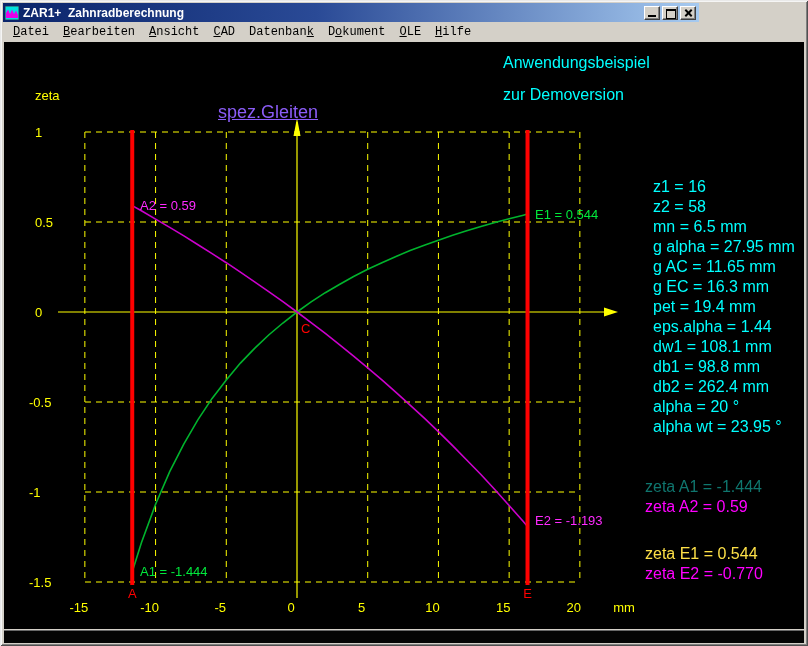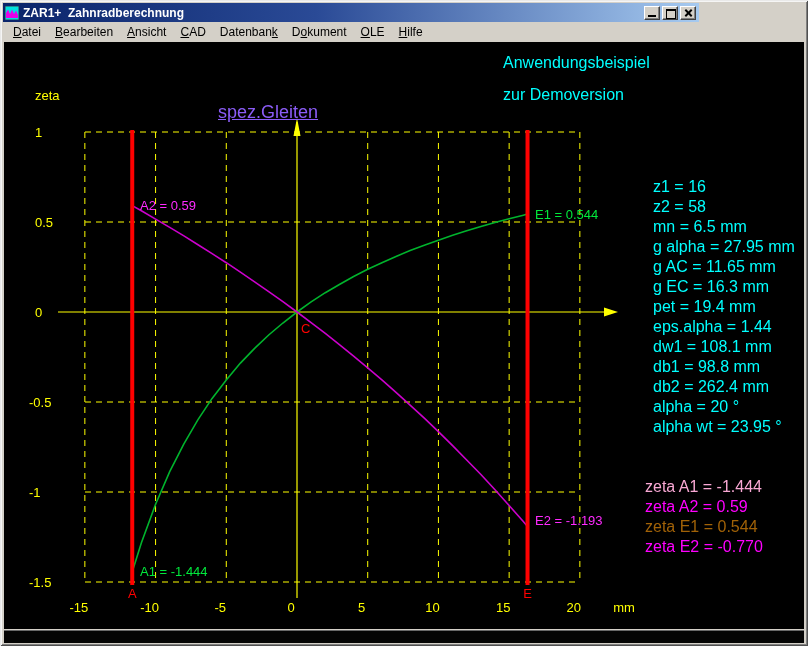--- a/index.html
+++ b/index.html
@@ -14,21 +14,21 @@
   .win-buttons{display:flex;gap:2px;margin-right:3px;}
   .winbtn{width:16px;height:14px;background:#d4d0c8;border:1px solid;border-color:#fff #404040 #404040 #fff;
     box-shadow:inset -1px -1px 0 #808080;position:relative;padding:0;cursor:default;}
   .glyph-min{position:absolute;left:3px;bottom:2px;width:8px;height:2px;background:#000;}
   .glyph-max{position:absolute;left:3px;top:2px;width:8px;height:7px;border:1px solid #000;border-top:2px solid #000;}
   .glyph-close-a,.glyph-close-b{position:absolute;left:3px;top:5px;width:9px;height:2px;background:#000;}
   .glyph-close-a{transform:rotate(45deg);}
   .glyph-close-b{transform:rotate(-45deg);}
   .menubar{position:absolute;left:3px;top:22px;width:802px;height:19px;display:flex;align-items:center;
     padding-left:3px;font-size:12px;color:#000;}
-  .menu-item{padding:6px 7px;}
+  .menu-item{padding:6px 7px;font-family:Liberation Mono, monospace;}
   .menu-item u{text-decoration:underline;}
   .client{position:absolute;left:4px;top:42px;width:800px;height:587px;background:#000;overflow:hidden;}
   .client svg{position:absolute;left:0;top:0;}
   svg text{font-family:"Liberation Sans",sans-serif;}
   .chart-title{position:absolute;left:214px;top:60px;color:#8b5cf6;font-size:18px;text-decoration:underline;}
   .ann{position:absolute;left:499px;color:#00ffff;font-size:16px;}
   .ann1{top:12px;} .ann2{top:44px;}
   .zeta-axis-label{position:absolute;left:31px;top:46px;color:#ffff00;font-size:13px;}
   .params{position:absolute;left:641px;top:135px;font-size:16px;color:#00ffff;}
   .param-line{height:20px;line-height:20px;white-space:pre;margin-left:8px;}
@@ -133,23 +133,23 @@
         <div class="param-line">g EC = 16.3 mm</div>
         <div class="param-line">pet = 19.4 mm</div>
         <div class="param-line">eps.alpha = 1.44</div>
         <div class="param-line">dw1 = 108.1 mm</div>
         <div class="param-line">db1 = 98.8 mm</div>
         <div class="param-line">db2 = 262.4 mm</div>
         <div class="param-line">alpha = 20 °</div>
         <div class="param-line">alpha wt = 23.95 °</div>
       </div>
     <div class="zetavals" id="zetavals">
-        <div class="zeta-line" style="color: #f9a8d4;">zeta A1 = -1.444</div>
+        <div class="zeta-line" style="color: #0f766e;">zeta A1 = -1.444</div>
         <div class="zeta-line" style="color: rgb(255, 0, 255);">zeta A2 = 0.59</div>
-        <div class="zeta-line" style="color: #a16207;">zeta E1 = 0.544</div>
+        <div class="zeta-line" style="color: #fde047; margin-top: 27px;">zeta E1 = 0.544</div>
         <div class="zeta-line" style="color: rgb(255, 0, 255);">zeta E2 = -0.770</div>
       </div>
   </div>
 
   <div class="statusbar">
     <span>04/30/2014 S+T - HEXAGON ZAR1+ V22.1 #034-B - JOCHEN SOMMER  Bönnigheim -</span>
   </div>
 
 </div>
 

